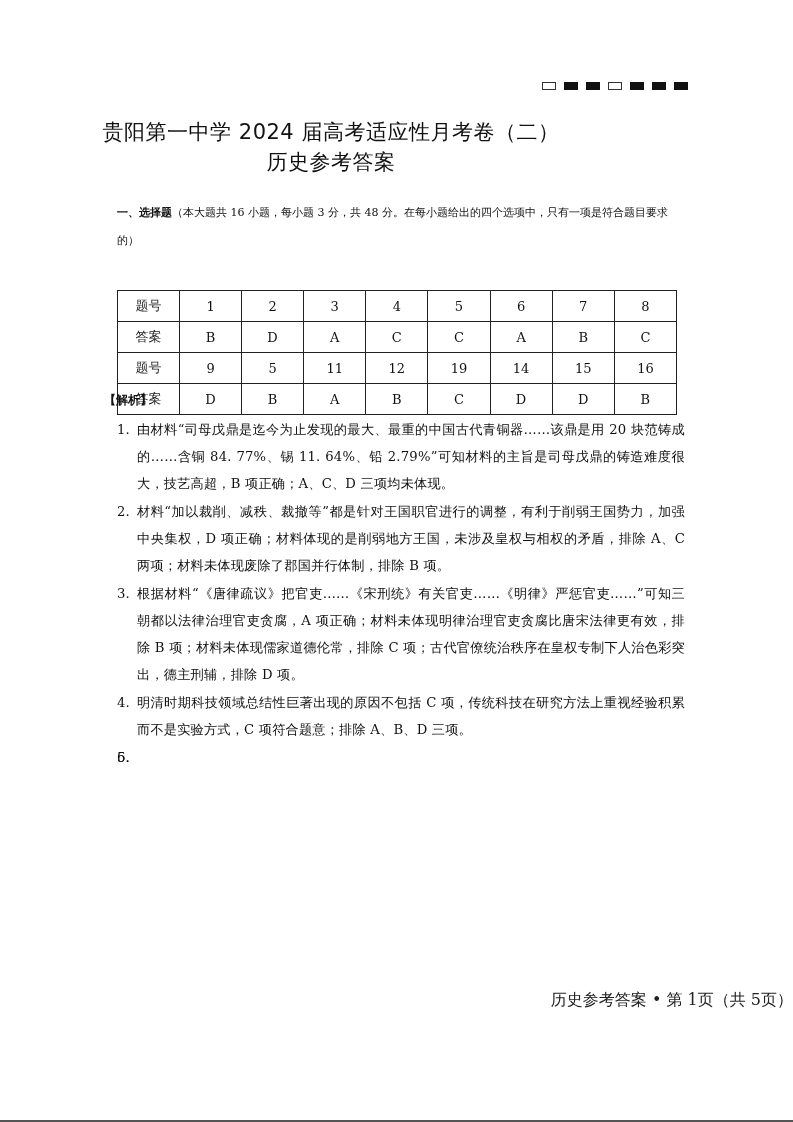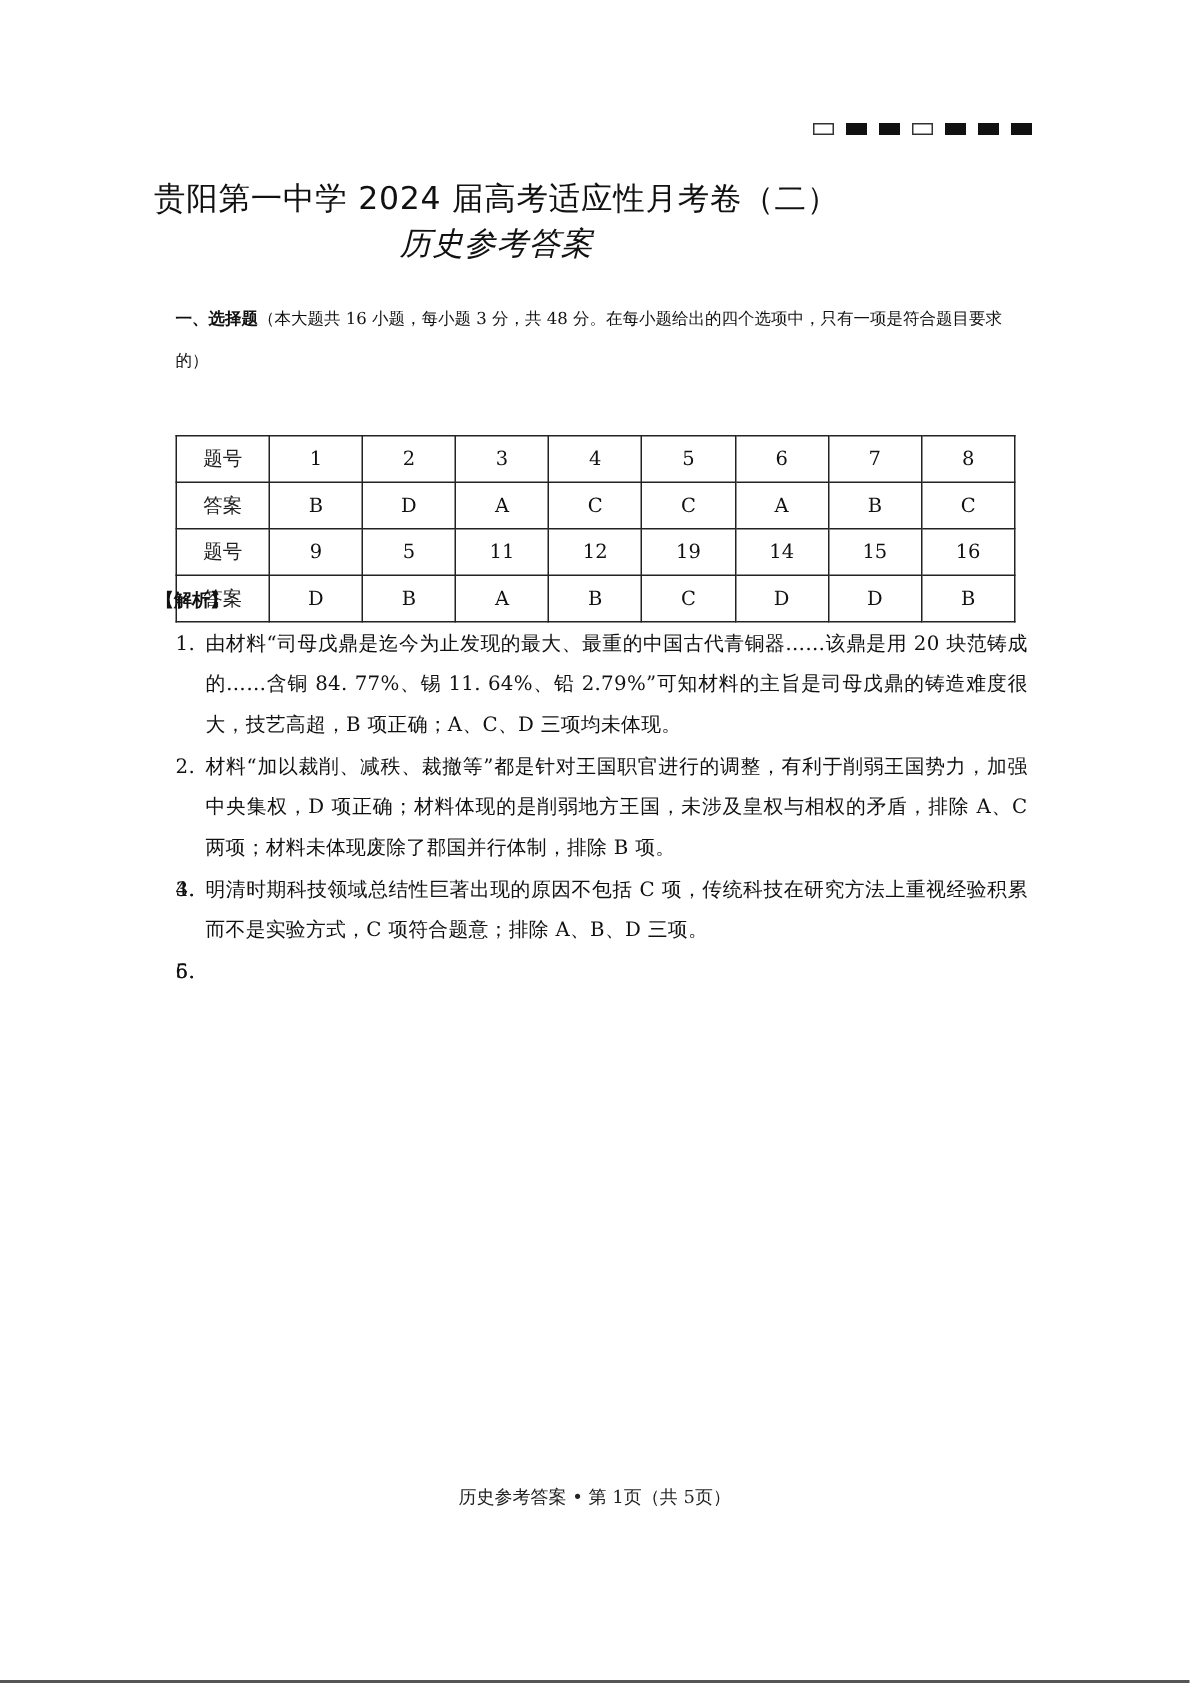--- a/index.html
+++ b/index.html
@@ -3,31 +3,31 @@
 <meta charset="utf-8">
 <style>
   html, body { margin: 0; padding: 0; background: #ffffff; }
   body { width: 793px; height: 1122px; position: relative; overflow: hidden;
          font-family: "DejaVu Serif", "Liberation Serif", serif; color: #111; }
   .marks { position: absolute; top: 82px; left: 542px; display: flex; gap: 8px; }
   .mark { width: 14px; height: 8px; background: #111; }
   .mark.open { background: #fff; border: 1px solid #333; border-top: 1px solid #333; width: 12px; height: 6px; }
   .title { position: absolute; top: 117px; left: 0; width: 662px; text-align: center;
            font-family: "DejaVu Sans", "Liberation Sans", sans-serif; font-size: 21px; line-height: 30px; letter-spacing: 0.5px; }
-  .title .l2 { display: block; font-style: italic; }
+  .title .l2 { display: block; }
   .section { position: absolute; left: 117px; top: 199px; width: 565px; font-size: 11px; line-height: 28px; }
   .section .heading { font-family: "DejaVu Sans", "Liberation Sans", sans-serif; font-weight: bold; }
   table.ans { position: absolute; left: 117px; top: 254px; border-collapse: collapse; width: 560px; margin-top: 36px; }
   table.ans td { border: 1.5px solid #222; height: 30px; text-align: center; font-size: 13px; width: 62px; padding: 0; }
   table.ans td.hdr { font-family: "DejaVu Sans", "Liberation Sans", sans-serif; color: #222; }
   .jiexi { position: absolute; left: 104px; top: 392px; font-family: "DejaVu Sans", "Liberation Sans", sans-serif; font-weight: bold; font-size: 12px; }
   .items { position: absolute; left: 117px; top: 416px; width: 568px; }
   .item { position: relative; font-size: 13.2px; line-height: 27px; padding-left: 20px; text-align: justify; margin-bottom: 1px; letter-spacing: 0.2px; }
   .item .num { position: absolute; left: 0; top: 0; }
-  .footer { position: absolute; top: 990px; left: 0; width: 793px; text-align: center; font-size: 12px; color: #222; }
+  .footer { position: absolute; top: 990px; left: 0; width: 793px; text-align: right; font-size: 16px; color: #222; }
   .bottom-rule { position: absolute; left: 0; top: 1120px; width: 793px; height: 2px; background: #555; }
 </style>
 </head>
 <body>
 
 <div class="marks">
   <span class="mark open"></span>
   <span class="mark"></span>
   <span class="mark"></span>
   <span class="mark open"></span>
@@ -100,20 +100,21 @@
   <div class="item">
     <span class="num">1.</span>
     <span>由材料“司母戊鼎是迄今为止发现的最大、最重的中国古代青铜器……该鼎是用 20 块范铸成的……含铜 84. 77%、锡 11. 64%、铅 2.79%”可知材料的主旨是司母戊鼎的铸造难度很大，技艺高超，B 项正确；A、C、D 三项均未体现。</span>
   </div>
   <div class="item">
     <span class="num">2.</span>
     <span>材料“加以裁削、减秩、裁撤等”都是针对王国职官进行的调整，有利于削弱王国势力，加强中央集权，D 项正确；材料体现的是削弱地方王国，未涉及皇权与相权的矛盾，排除 A、C 两项；材料未体现废除了郡国并行体制，排除 B 项。</span>
   </div>
   <div class="item">
     <span class="num">3.</span>
+    <span>根据材料“《唐律疏议》把官吏……《宋刑统》有关官吏……《明律》严惩官吏……”可知三朝都以法律治理官吏贪腐，A 项正确；材料未体现明律治理官吏贪腐比唐宋法律更有效，排除 B 项；材料未体现儒家道德伦常，排除 C 项；古代官僚统治秩序在皇权专制下人治色彩突出，德主刑辅，排除 D 项。</span>
   </div>
   <div class="item">
     <span class="num">4.</span>
     <span>明清时期科技领域总结性巨著出现的原因不包括 C 项，传统科技在研究方法上重视经验积累而不是实验方式，C 项符合题意；排除 A、B、D 三项。</span>
   </div>
   <div class="item">
     <span class="num">5.</span>
   </div>
   <div class="item">
     <span class="num">6.</span>

